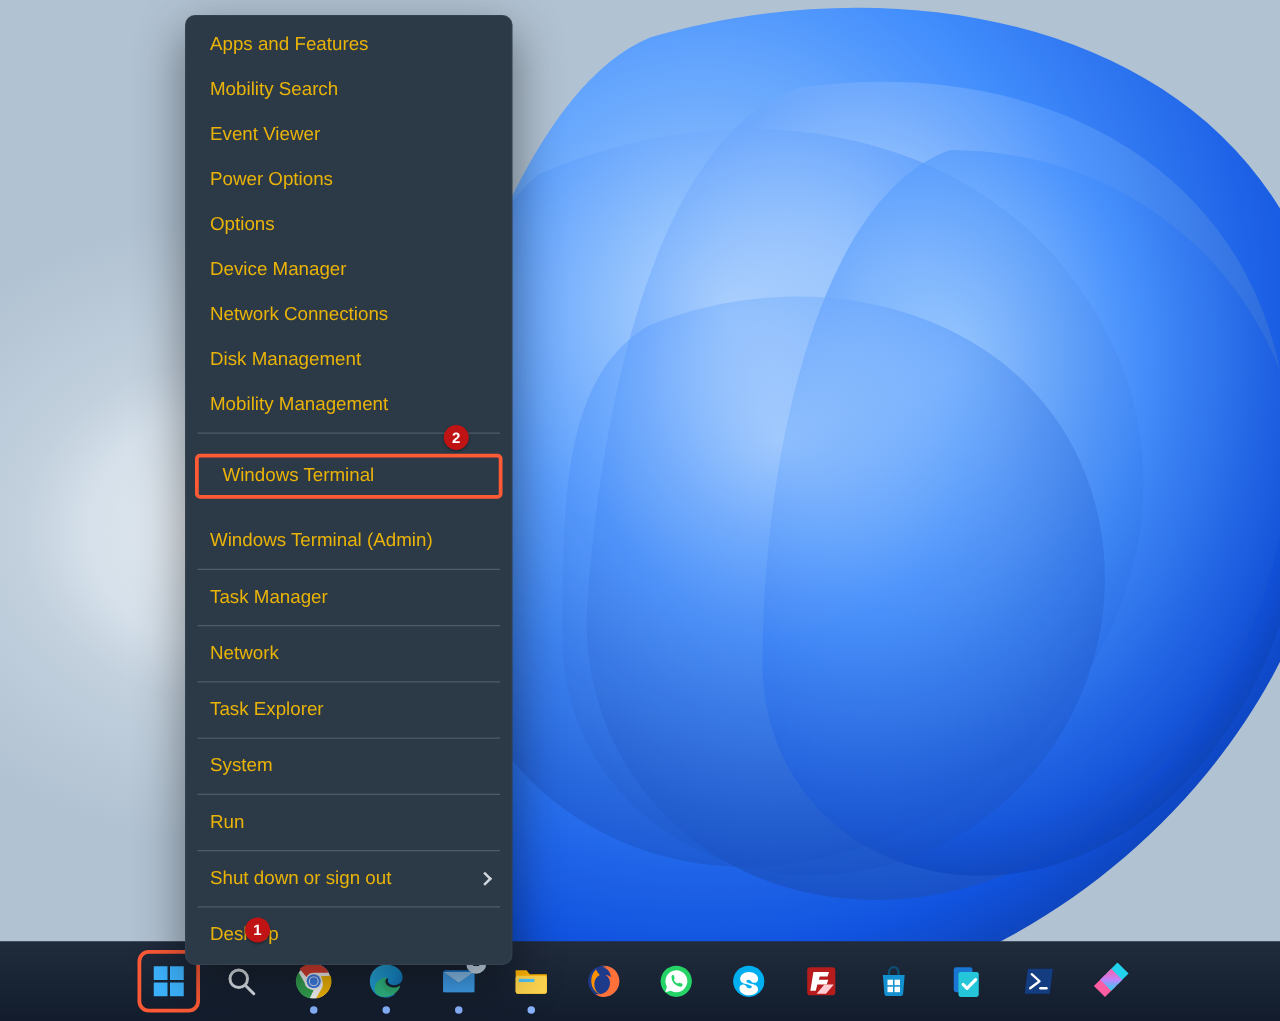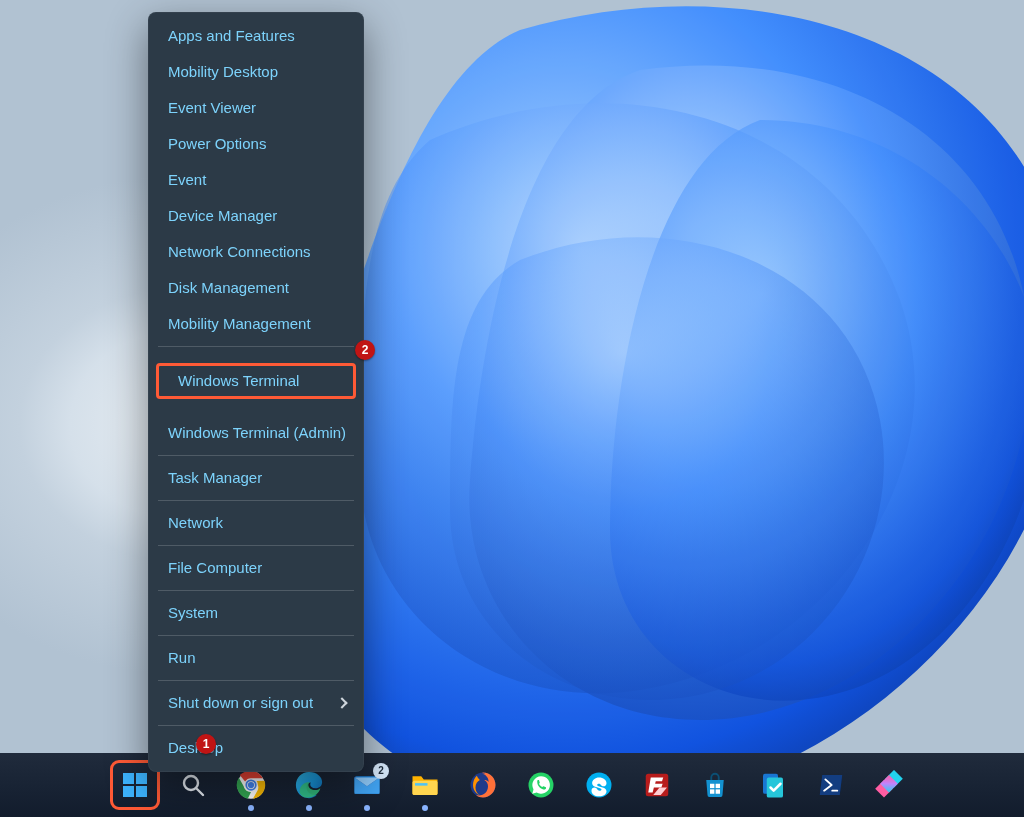--- a/index.html
+++ b/index.html
@@ -38,25 +38,25 @@
     outline: 3px solid #ff5a36;
     outline-offset: 2px;
     border-radius: 4px;
   }
 
   
   .winx {
     position: absolute;
     left: 148px;
     top: 12px;
-    width: 216px;
+    width: 262px;
     background: #2c3a47;
     border-radius: 8px;
     padding: 6px 0;
-    color: #7dd3fc;
+    color: #eab308;
     font-size: 15px;
     box-shadow: 0 14px 40px rgba(0,0,0,.45), 0 0 0 1px rgba(255,255,255,.04) inset;
     z-index: 30;
   }
   .winx-item {
     display: flex; align-items: center; justify-content: space-between;
     padding: 9px 18px 9px 20px;
     line-height: 1.2;
     white-space: nowrap;
     cursor: default;
@@ -122,30 +122,30 @@
       <path d="M520 260 C670 200 850 260 880 420 C906 560 800 700 650 700 C540 700 450 620 450 510 C450 400 450 300 520 260 Z" fill="url(#petal2)" opacity=".45"></path>
     </g>
   </svg>
 </div>
 
 <div class="winx" id="winx">
     <div class="winx-item">
       <span>Apps and Features</span>
     </div>
     <div class="winx-item">
-      <span>Mobility Desktop</span>
+      <span>Mobility Search</span>
     </div>
     <div class="winx-item">
       <span>Event Viewer</span>
     </div>
     <div class="winx-item">
       <span>Power Options</span>
     </div>
     <div class="winx-item">
-      <span>Event</span>
+      <span>Options</span>
     </div>
     <div class="winx-item">
       <span>Device Manager</span>
     </div>
     <div class="winx-item">
       <span>Network Connections</span>
     </div>
     <div class="winx-item">
       <span>Disk Management</span>
     </div>
@@ -162,21 +162,21 @@
     <div class="winx-sep"></div>
     <div class="winx-item">
       <span>Task Manager</span>
     </div>
     <div class="winx-sep"></div>
     <div class="winx-item">
       <span>Network</span>
     </div>
     <div class="winx-sep"></div>
     <div class="winx-item">
-      <span>File Computer</span>
+      <span>Task Explorer</span>
     </div>
     <div class="winx-sep"></div>
     <div class="winx-item">
       <span>System</span>
     </div>
     <div class="winx-sep"></div>
     <div class="winx-item">
       <span>Run</span>
     </div>
     <div class="winx-sep"></div>

